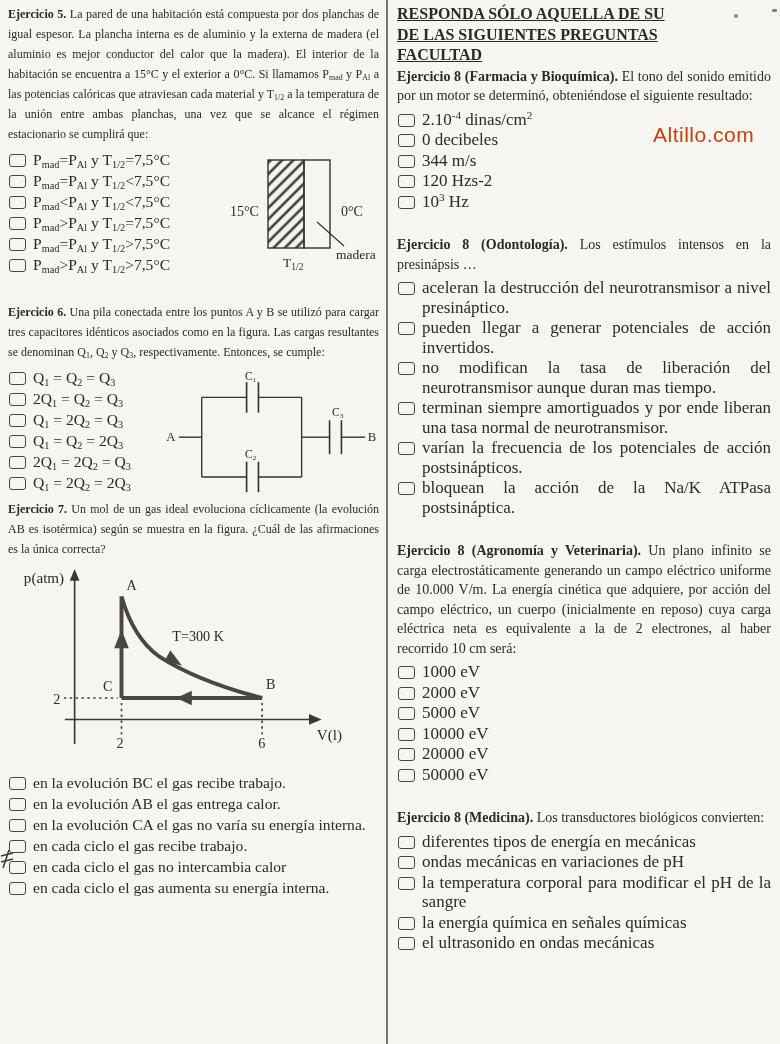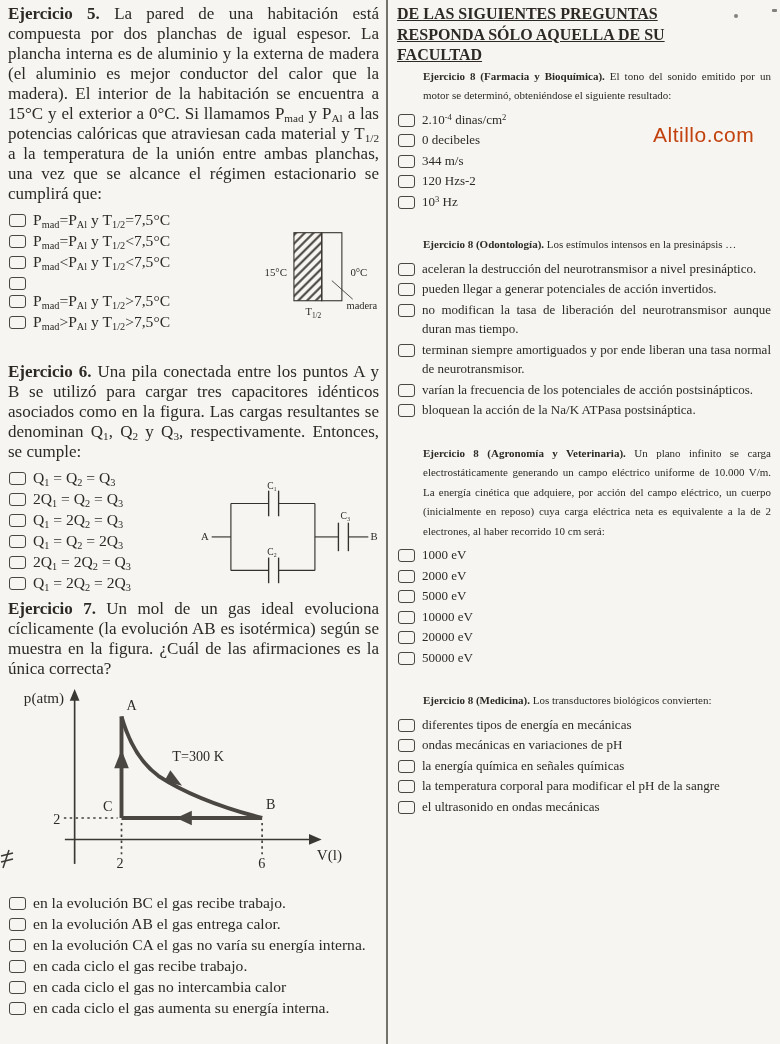--- a/index.html
+++ b/index.html
@@ -13,40 +13,40 @@
   .watermark { position:absolute; left:653px; top:123px; font-family:"Liberation Sans","DejaVu Sans",sans-serif; font-size:21px; color:#c2410c; letter-spacing:.5px; }
   .speck { position:absolute; width:4px; height:4px; border-radius:50%; background:#83817d; }
   .speck1 { left:734px; top:14px; }
   .speck2 { left:772px; top:9px; width:5px; height:3px; border-radius:1px; }
   .pen-mark { position:absolute; left:0; top:848px; }
 
   .col { position:absolute; top:4px; }
   .col-left  { left:8px;  width:371px; }
   .col-right { left:397px; width:374px; }
 
-  .para { font-size:17px; line-height:20px; text-align:justify; margin:0 0 4px 0; }
-  .col-right .para { font-size:11px; line-height:19.5px;margin-left:26px; }
+  .para { font-size:12px; line-height:20px; text-align:justify; margin:0 0 4px 0; }
+  .col-right .para { font-size:14px; line-height:19.5px; }
   .para strong { font-weight:bold; }
 
   .rc-header { margin:0 0 1px 0; }
   .rc-header div { font-weight:bold; text-decoration:underline; font-size:16px; line-height:20.5px; }
 
   .opts { margin:2px 0 0 0; }
   .opt { display:flex; align-items:flex-start; margin:0 0 1px 0; }
   .cb { flex:none; width:15px; height:11px; border:1.4px solid #4a4740; border-radius:3px; margin:4px 7px 0 1px; background:transparent; }
   .opt-label { flex:1; font-size:15.6px; line-height:20px; text-align:justify; }
-  .col-right .opt-label { font-size:13px; line-height:19.5px; }
+  .col-right .opt-label { font-size:17px; line-height:19.5px; }
 
   sub { font-size:66%; vertical-align:-0.28em; line-height:0; }
   sup { font-size:66%; vertical-align:0.5em; line-height:0; }
 
   .sec5 { margin-bottom:22px; }
   .sec6 { margin-bottom:0; }
   .sec-r { margin-bottom:24px; }
-  .fig-row { display:flex; align-items:flex-start;gap:35px; }
+  .fig-row { display:flex; align-items:flex-start; }
   .fig-row .opts { flex:none; }
   .opts-e5 { width:218px; }
   .opts-e6 { width:158px; }
   .wall-fig { margin-left:2px; margin-top:4px; }
   .circuit-fig { margin-left:0; margin-top:6px; }
   .pv-wrap { margin:4px 0 18px 10px; }
   svg text { fill:#2d2a25; font-family:"Liberation Serif","DejaVu Serif",serif; }
 </style>
 </head>
 <body>
@@ -75,20 +75,21 @@
             <div class="opt">
               <span class="cb"></span>
               <span class="opt-label">P<sub>mad</sub>=P<sub>Al</sub> y T<sub>1/2</sub>&lt;7,5°C</span>
             </div>
             <div class="opt">
               <span class="cb"></span>
               <span class="opt-label">P<sub>mad</sub>&lt;P<sub>Al</sub> y T<sub>1/2</sub>&lt;7,5°C</span>
             </div>
             <div class="opt">
               <span class="cb"></span>
+              <span class="opt-label">P<sub>mad</sub>&gt;P<sub>Al</sub> y T<sub>1/2</sub>=7,5°C</span>
             </div>
             <div class="opt">
               <span class="cb"></span>
               <span class="opt-label">P<sub>mad</sub>=P<sub>Al</sub> y T<sub>1/2</sub>&gt;7,5°C</span>
             </div>
             <div class="opt">
               <span class="cb"></span>
               <span class="opt-label">P<sub>mad</sub>&gt;P<sub>Al</sub> y T<sub>1/2</sub>&gt;7,5°C</span>
             </div>
           </div>
@@ -227,22 +228,22 @@
             <span class="opt-label">en cada ciclo el gas aumenta su energía interna.</span>
           </div>
         </div>
     </section>
 
   </div>
 
   <div class="col col-right">
 
     <div class="rc-header">
+      <div>RESPONDA SÓLO AQUELLA DE SU</div>
       <div>DE LAS SIGUIENTES PREGUNTAS</div>
-      <div>RESPONDA SÓLO AQUELLA DE SU</div>
       <div>FACULTAD</div>
     </div>
 
     <section class="sec-r">
       <p class="para"><strong>Ejercicio 8 (Farmacia y Bioquímica).</strong> <span>El tono del sonido emitido por un motor se determinó, obteniéndose el siguiente resultado:</span></p>
       <div class="opts">
           <div class="opt">
             <span class="cb"></span>
             <span class="opt-label">2.10<sup>-4</sup> dinas/cm<sup>2</sup></span>
           </div>
@@ -331,25 +332,25 @@
           <div class="opt">
             <span class="cb"></span>
             <span class="opt-label">diferentes tipos de energía en mecánicas</span>
           </div>
           <div class="opt">
             <span class="cb"></span>
             <span class="opt-label">ondas mecánicas en variaciones de pH</span>
           </div>
           <div class="opt">
             <span class="cb"></span>
+            <span class="opt-label">la temperatura corporal para modificar el pH de la sangre</span>
+          </div>
+          <div class="opt">
+            <span class="cb"></span>
             <span class="opt-label">la energía química en señales químicas</span>
-          </div>
-          <div class="opt">
-            <span class="cb"></span>
-            <span class="opt-label">la temperatura corporal para modificar el pH de la sangre</span>
           </div>
           <div class="opt">
             <span class="cb"></span>
             <span class="opt-label">el ultrasonido en ondas mecánicas</span>
           </div>
         </div>
     </section>
 
   </div>
 </div>

